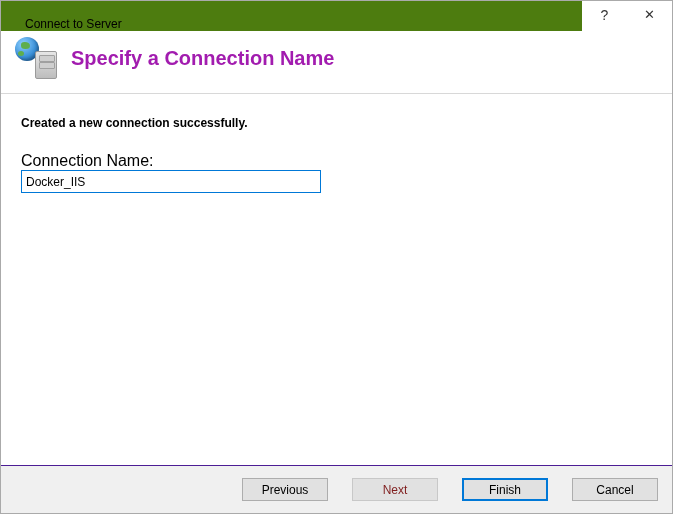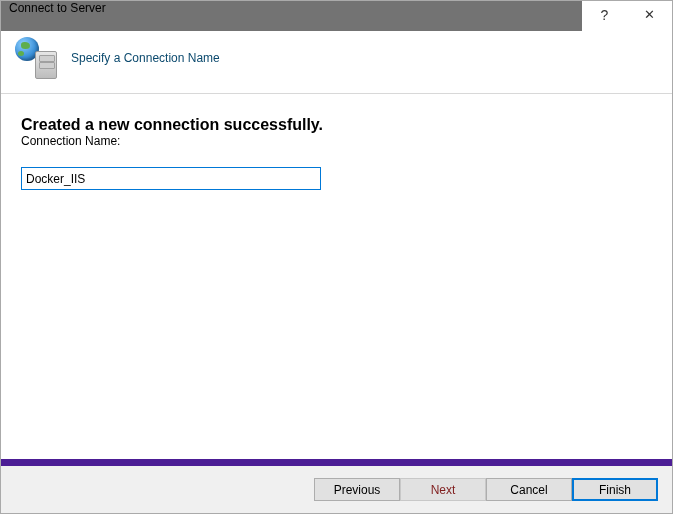--- a/index.html
+++ b/index.html
@@ -1,38 +1,38 @@
 <!DOCTYPE html>
 <html><head>
   <meta charset="utf-8">
   <style>
     * { box-sizing: border-box; margin: 0; padding: 0; }
     body { font-family: "Segoe UI", Tahoma, sans-serif; font-size: 12px; background: #fff; width: 673px; height: 514px; border: 1px solid #aaa; overflow: hidden; display: flex; flex-direction: column; }
-    .titlebar { display: flex; align-items: flex-start; height: 30px; padding: 0 0 0 8px; background: #737373; }
+    .titlebar { display: flex; align-items: flex-end; height: 30px; padding: 0 0 0 24px; background: #4d7c0f; }
     .titlebar-title { flex: 1; font-size: 12px; color: #000; }
     .titlebar-btn { width: 45px; height: 30px; text-align: center; line-height: 28px; font-size: 13px; color: #333; background: #fff; }
     .titlebar-help { font-size: 14px; }
 
     .header { display: flex; align-items: center; padding: 6px 14px 14px 14px; border-bottom: 1px solid #d8d8d8; background: #fff; }
     .header-icon { width: 42px; height: 42px; position: relative; margin-right: 14px; flex-shrink: 0; }
     .globe { position: absolute; left: 0; top: 0; width: 24px; height: 24px; border-radius: 50%; background: radial-gradient(circle at 35% 30%, #8fd0ff 0%, #3a90d8 55%, #1e5fa0 100%); box-shadow: inset -2px -2px 3px rgba(0,0,0,.25); }
     .globe::before { content: ""; position: absolute; left: 6px; top: 5px; width: 9px; height: 7px; background: #5fae4c; border-radius: 40% 60% 50% 50%; }
     .globe::after { content: ""; position: absolute; left: 3px; top: 14px; width: 6px; height: 5px; background: #5fae4c; border-radius: 50%; }
     .server { position: absolute; right: 0; bottom: 0; width: 22px; height: 28px; background: linear-gradient(#e6e6e6, #bdbdbd); border: 1px solid #9a9a9a; border-radius: 2px; }
     .server::before { content: ""; position: absolute; left: 3px; top: 3px; width: 14px; height: 5px; background: #cfcfcf; border: 1px solid #a0a0a0; border-radius: 1px; }
     .server::after { content: ""; position: absolute; left: 3px; top: 10px; width: 14px; height: 5px; background: #cfcfcf; border: 1px solid #a0a0a0; border-radius: 1px; }
-    .header-text { font-size: 12px; font-weight: normal; color: #0c4a6e; }
+    .header-text { font-size: 20px; font-weight: bold; color: #a21caf; }
 
     .content { flex: 1; padding: 22px 20px 0 20px; background: #fff; }
-    .status { font-weight: bold; font-size: 16px; color: #000; }
-    .field-label { font-size: 12px; margin-bottom: 19px; color: #000; }
+    .status { font-weight: bold; font-size: 12px; margin-bottom: 22px; color: #000; }
+    .field-label { font-size: 16px; margin-bottom: 0; color: #000; }
     .field-input { width: 300px; height: 23px; padding: 2px 4px; font-family: Liberation Sans, sans-serif; font-size: 12px; border: 1px solid #0078d7; outline: none; color: #000; background: #fff; }
     @keyframes blink { 50% { opacity: 0; } }
 
-    .footer { display: flex; justify-content: flex-end; gap: 0; padding: 12px 14px; border-top: 7px solid #4c1d95; background: #f0f0f0; }
+    .footer { display: flex; justify-content: flex-end; gap: 24px; padding: 12px 14px; border-top: 1px solid #4c1d95; background: #f0f0f0; }
     .btn { width: 86px; height: 23px; font-family: inherit; font-size: 12px; border: 1px solid #adadad; background: #e1e1e1; color: #000; cursor: pointer; }
     .btn-disabled { color: #7f1d1d; background: #e1e1e1; border-color: #c8c8c8; cursor: default; }
     .btn-default { border: 1px solid #0078d7; background: #e1e1e1; box-shadow: inset 0 0 0 1px #0078d7; }
   </style>
 </head>
 <body>
 
 <div class="titlebar">
   <div class="titlebar-title">Connect to Server</div>
   <div class="titlebar-btn titlebar-help">?</div>
@@ -49,15 +49,15 @@
 
 <div class="content">
   <div class="status">Created a new connection successfully.</div>
   <div class="field-label">Connection Name:</div>
   <input class="field-input" type="text" value="Docker_IIS" style="">
 </div>
 
 <div class="footer">
   <button class="btn">Previous</button>
   <button class="btn btn-disabled" disabled="">Next</button>
+  <button class="btn btn-default">Finish</button>
   <button class="btn">Cancel</button>
-  <button class="btn btn-default">Finish</button>
 </div>
 
 </body></html>

